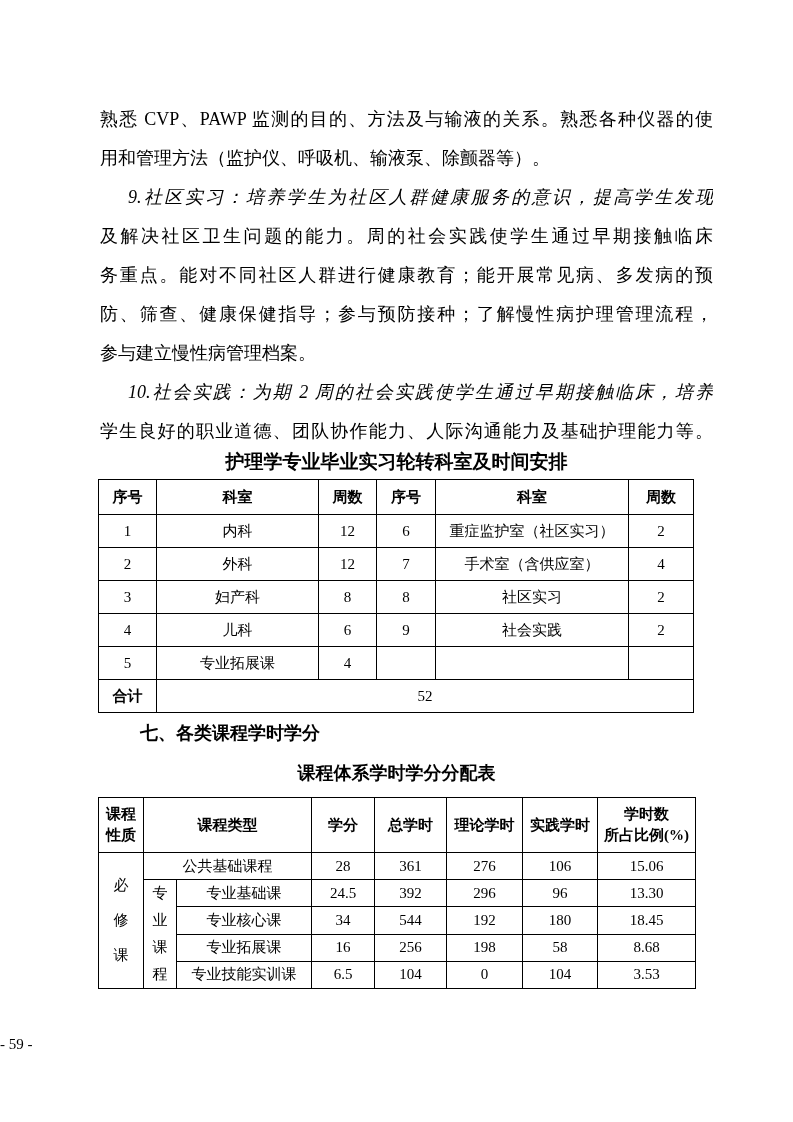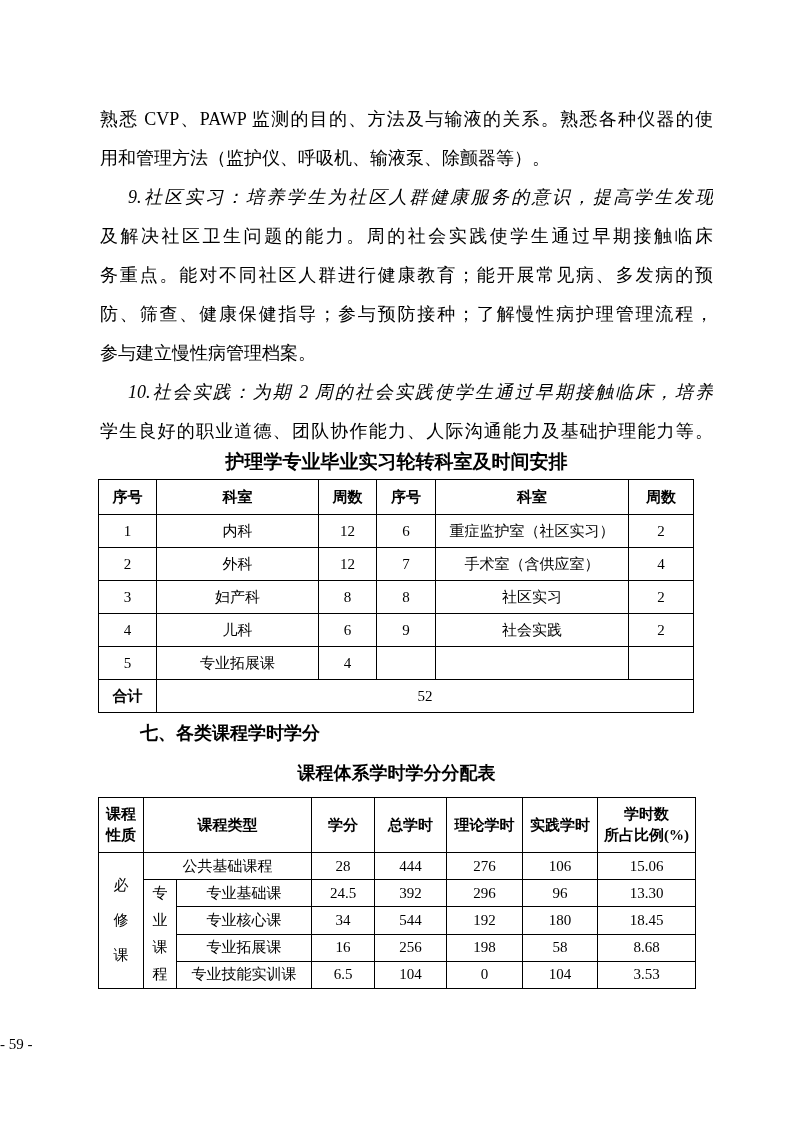--- a/index.html
+++ b/index.html
@@ -178,21 +178,21 @@
       <th>实践学时</th>
       <th class="pre2">学时数
 所占比例(%)</th>
     </tr>
     <tr>
       <td rowspan="5" class="vert3">必
 修
 课</td>
       <td colspan="2">公共基础课程</td>
       <td>28</td>
-      <td>444</td>
+      <td>361</td>
       <td>276</td>
       <td>106</td>
       <td>15.06</td>
     </tr>
     <tr>
       <td rowspan="4" class="vert4">专
 业
 课
 程</td>
       <td>专业基础课</td>

